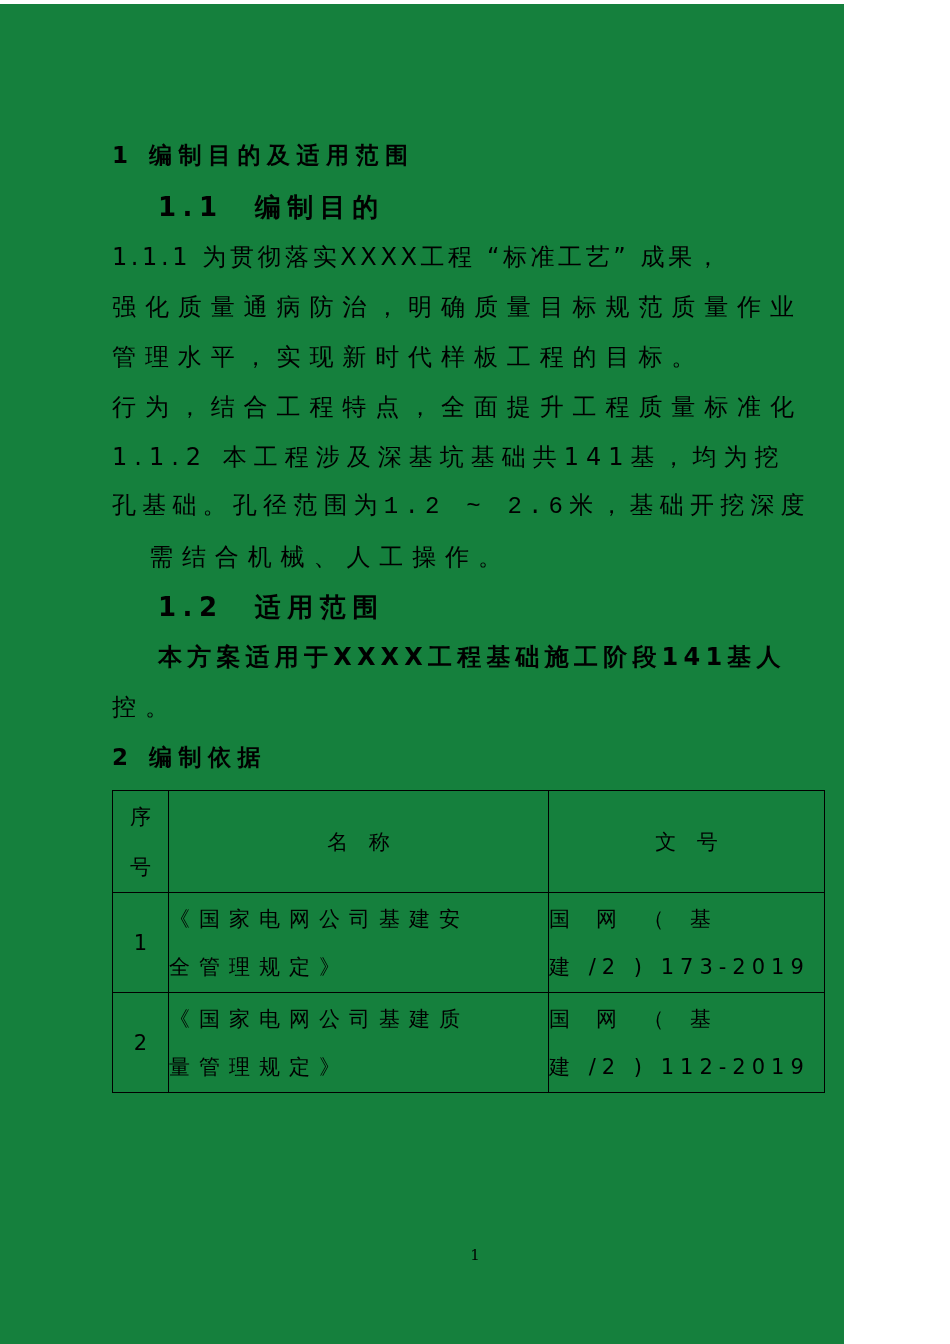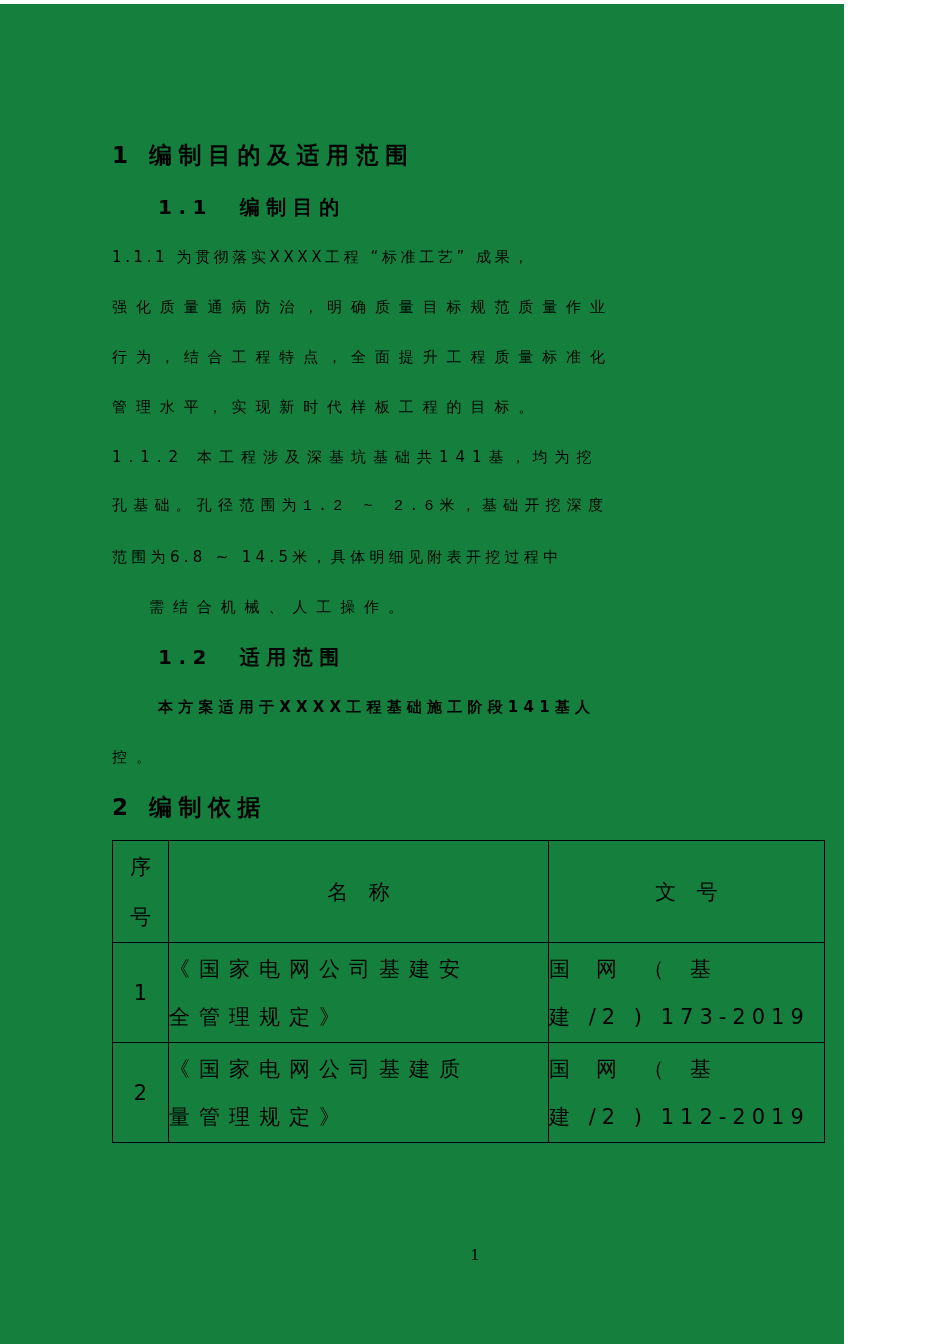--- a/index.html
+++ b/index.html
@@ -36,21 +36,21 @@
   
   .h1 {
     font-size: 23px;
     font-weight: bold;
     letter-spacing: 6.5px;
     line-height: 50px;
     margin: 0 0 2px 0;
     white-space: pre;
   }
   .h2 {
-    font-size: 20px;
+    font-size: 26px;
     font-weight: bold;
     letter-spacing: 6.5px;
     line-height: 50px;
     margin: 0;
     padding-left: 46px;
     white-space: pre;
   }
 
   
   .para {
@@ -59,21 +59,21 @@
     margin: 0;
     text-align: justify;
     text-justify: inter-character;
     text-align-last: left;
     word-break: break-all;
     letter-spacing: 0.5px;
   }
 
   
   .manual-line {
-    font-size: 15px;
+    font-size: 24px;
     line-height: 50px;
     height: 50px;
     white-space: nowrap;
     display: block;
     position: relative;
   }
 
   
   .tbl-wrap { margin-top: 8px; }
   table.doc-table {
@@ -149,28 +149,27 @@
 <div class="page">
   <div class="content">
 
     <h1 class="h1">1 编制目的及适用范围</h1>
 
     <h2 class="h2">1.1  编制目的</h2>
 
     <div class="para">
       <span class="manual-line" style="letter-spacing:3.6px;">1.1.1 为贯彻落实XXXX工程 “标准工艺” 成果，</span>
       <span class="manual-line" style="letter-spacing:8.9px;">强化质量通病防治，明确质量目标规范质量作业</span>
+      <span class="manual-line" style="letter-spacing:8.9px;">管理水平，实现新时代样板工程的目标。</span>
       <span class="manual-line" style="letter-spacing:8.9px;">行为，结合工程特点，全面提升工程质量标准化</span>
-      <span class="manual-line" style="letter-spacing:8.9px;">管理水平，实现新时代样板工程的目标。</span>
     </div>
 
     <div class="para">
       <span class="manual-line" style="letter-spacing:7.0px;">1.1.2 本工程涉及深基坑基础共141基，均为挖</span>
       <span class="manual-line" style="letter-spacing:6.2px;font-family:Liberation Mono, monospace;">孔基础。孔径范围为1.2 ~ 2.6米，基础开挖深度</span>
-      <span class="manual-line" style="letter-spacing:4.3px;">范围为6.8 ~ 14.5米，具体明细见附表开挖过程中</span>
       <span class="manual-line" style="letter-spacing:8.9px;margin-left:37px;">需结合机械、人工操作。</span>
     </div>
 
     <h2 class="h2">1.2  适用范围</h2>
 
     <div class="para">
       <span class="manual-line" style="letter-spacing:5.2px; padding-left:46px;font-weight:bold;">本方案适用于XXXX工程基础施工阶段141基人</span>
       <span class="manual-line" style="letter-spacing:8.9px;">控。</span>
     </div>
 

